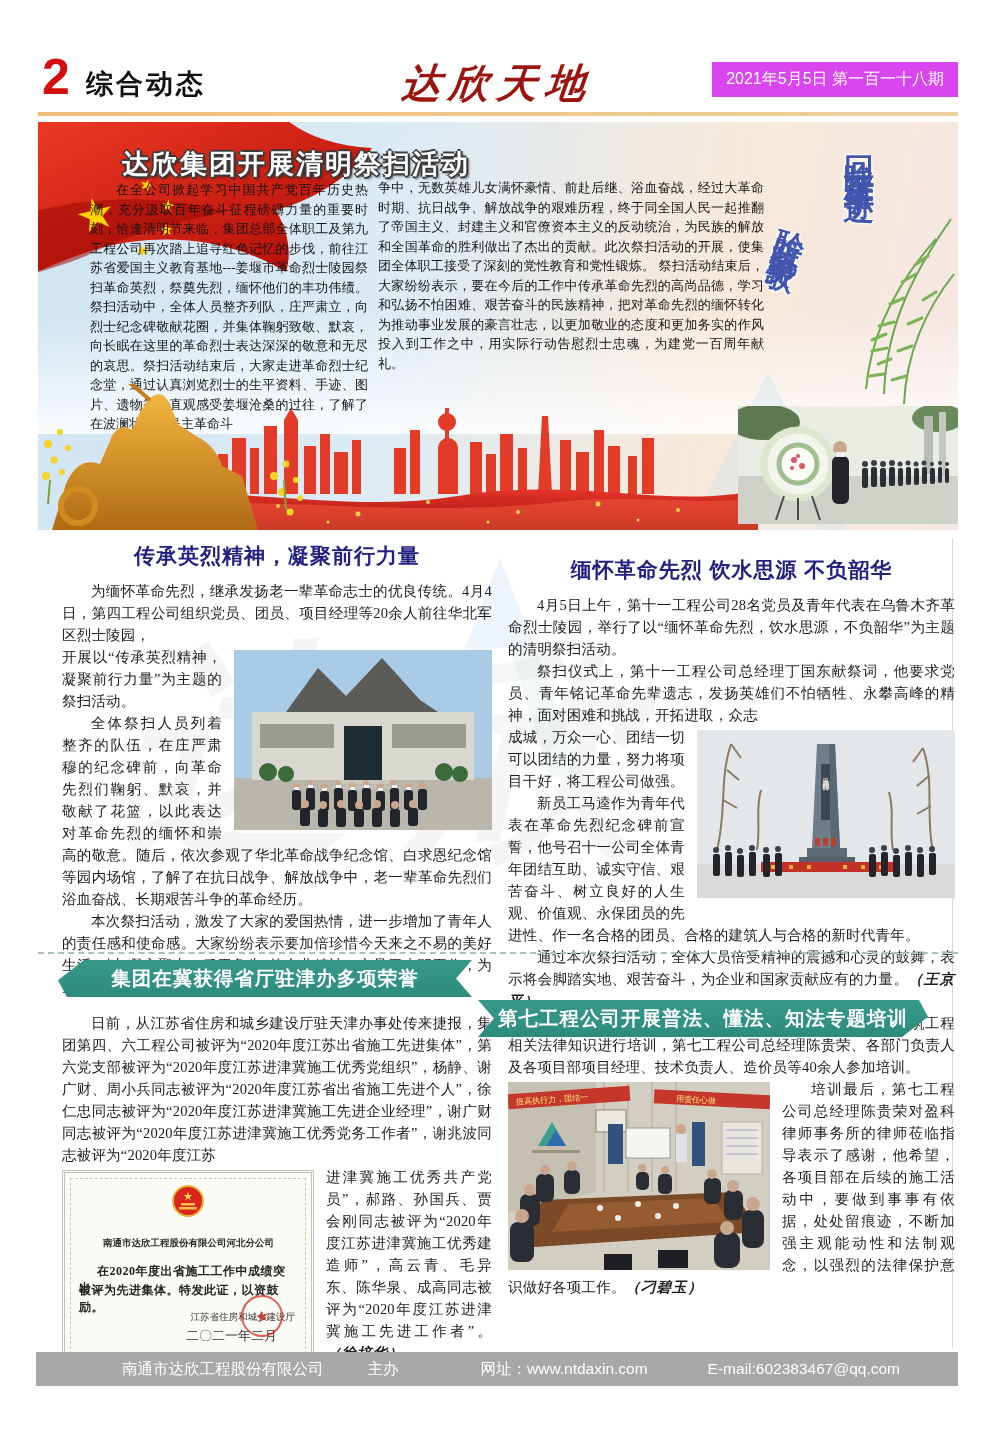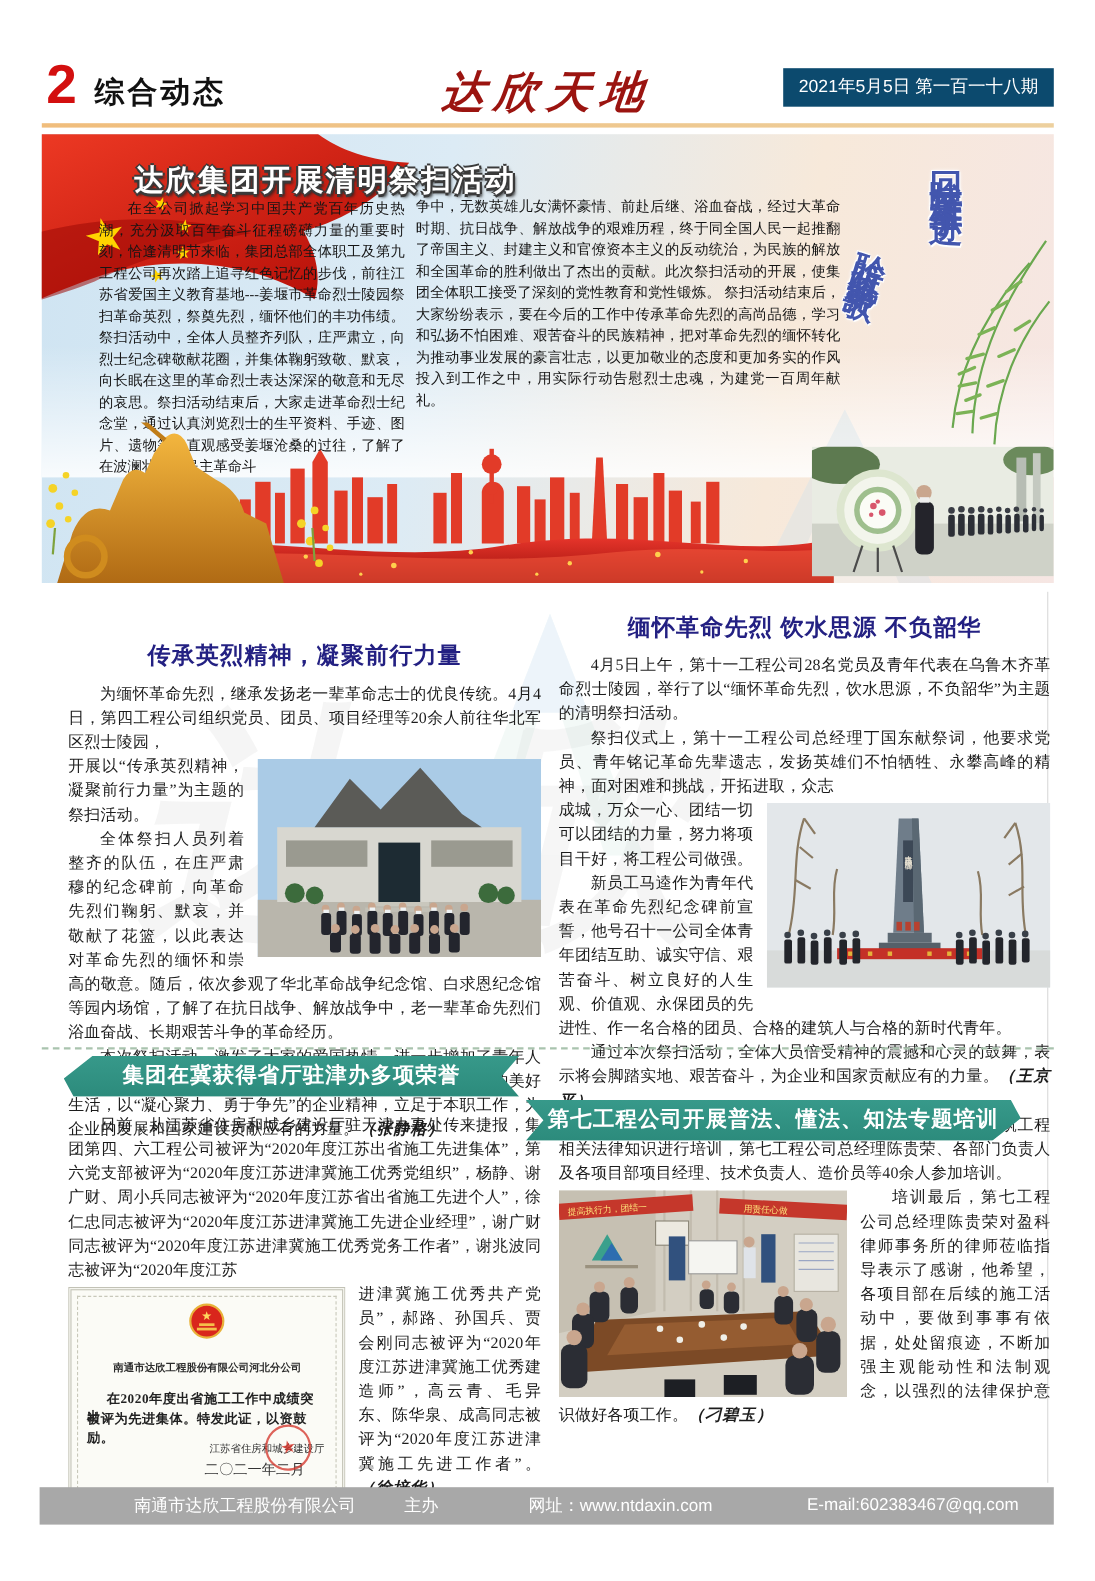--- a/index.html
+++ b/index.html
@@ -10,21 +10,21 @@
   }
 
   
   #page-num { position:absolute; left:42px; top:52px; font-size:50px; line-height:50px;
     font-weight:bold; color:#d30f0f; font-family:"Liberation Sans",sans-serif; }
   #section-name { position:absolute; left:86px; top:66px; font-size:27px; font-weight:bold;
     color:#111; letter-spacing:3px; font-family:"Liberation Sans",sans-serif; }
   #masthead { position:absolute; left:0; top:56px; width:995px; text-align:center;
     font-size:40px; font-weight:bold; color:#9b1410; letter-spacing:8px;
     transform:skewX(-6deg); font-style:italic; }
-  #issue-box { position:absolute; right:37px; top:62px; background:#0c4a6e; color:#fff;
+  #issue-box { position:absolute; right:37px; top:62px; background:#d946ef; color:#fff;
     font-size:16px; padding:7px 14px; font-family:"Liberation Sans",sans-serif; }
   #header-rule { position:absolute; left:38px; top:112px; width:920px; height:4px;
     background:linear-gradient(to right,#f0bd7c,#edd09e); }
 
   
   #feature { position:absolute; left:38px; top:122px; width:920px; height:408px; overflow:hidden;
     background:linear-gradient(100deg,#cfe4f2 0%,#dcebf5 38%,#f7e9da 72%,#f6e6e3 100%); }
   #feature::after { content:""; position:absolute; left:0; bottom:96px; width:100%; height:120px;
     background:linear-gradient(to bottom,rgba(255,255,255,0),rgba(255,255,255,.85)); pointer-events:none; }
   #feature-title { position:absolute; left:84px; top:24px; z-index:6; font-size:27px; font-weight:bold;
@@ -51,21 +51,21 @@
   .article { position:absolute; z-index:2; }
   .a-title { text-align:center; font-size:21px; font-weight:bold; color:#232082;
     font-family:"Liberation Sans",sans-serif; letter-spacing:1px; margin-bottom:10px; }
   .body-p { font-size:14.5px; line-height:22px; text-align:justify; letter-spacing:.2px; color:#1c1c1c; }
   .indent { text-indent:2em; }
   .author { font-style:italic; font-weight:bold; letter-spacing:1px; }
   .ph-right { float:right; margin:4px 0 6px 12px; overflow:hidden; }
   .ph-left  { float:left;  margin:4px 12px 4px 0; overflow:hidden; }
   .clear { clear:both; }
 
-  #mid-left  { left:62px;  top:542px; width:430px;margin-top:40px; }
+  #mid-left  { left:62px;  top:542px; width:430px; }
   #mid-right { left:508px; top:556px; width:447px; }
   #watermark-chars { position:absolute; left:120px; top:600px; z-index:0; font-size:230px;
     font-weight:bold; font-style:italic; color:#8a8a8a; opacity:.08; letter-spacing:60px; white-space:nowrap; }
   #watermark-logo { position:absolute; left:400px; top:548px; z-index:0; opacity:.18; }
 
   #dash-sep { position:absolute; left:38px; top:952px; width:920px; border-top:2px dashed #a9c3ae; z-index:2; }
   #v-line { position:absolute; left:952px; top:538px; height:810px; border-left:1px solid #d9d9d9; z-index:1; }
 
   .banner { position:absolute; top:960px; height:37px; background:linear-gradient(to bottom,#37998a,#2c8b7c);
     color:#fff; text-align:center; line-height:37px; font-size:19.5px; font-weight:bold;
@@ -567,14 +567,14 @@
     </svg>
   </div>
   <p class="body-p indent"><span>培训最后，第七工程公司总经理陈贵荣对盈科律师事务所的律师莅临指导表示了感谢，他希望，各项目部在后续的施工活动中，要做到事事有依据，处处留痕迹，不断加强主观能动性和法制观念，以强烈的法律保护意识做好各项工作。</span><span class="author">（刁碧玉）</span></p>
   <div class="clear"></div>
 </div>
 
 <div id="footer">
   <span style="margin-left:86px">南通市达欣工程股份有限公司</span>
   <span style="margin-left:44px">主办</span>
   <span style="margin-left:82px">网址：www.ntdaxin.com</span>
-  <span style="margin-left:86px">E-mail:602383467@qq.com</span>
+  <span style="margin-left:60px">E-mail:602383467@qq.com</span>
 </div>
 
 </body></html>

